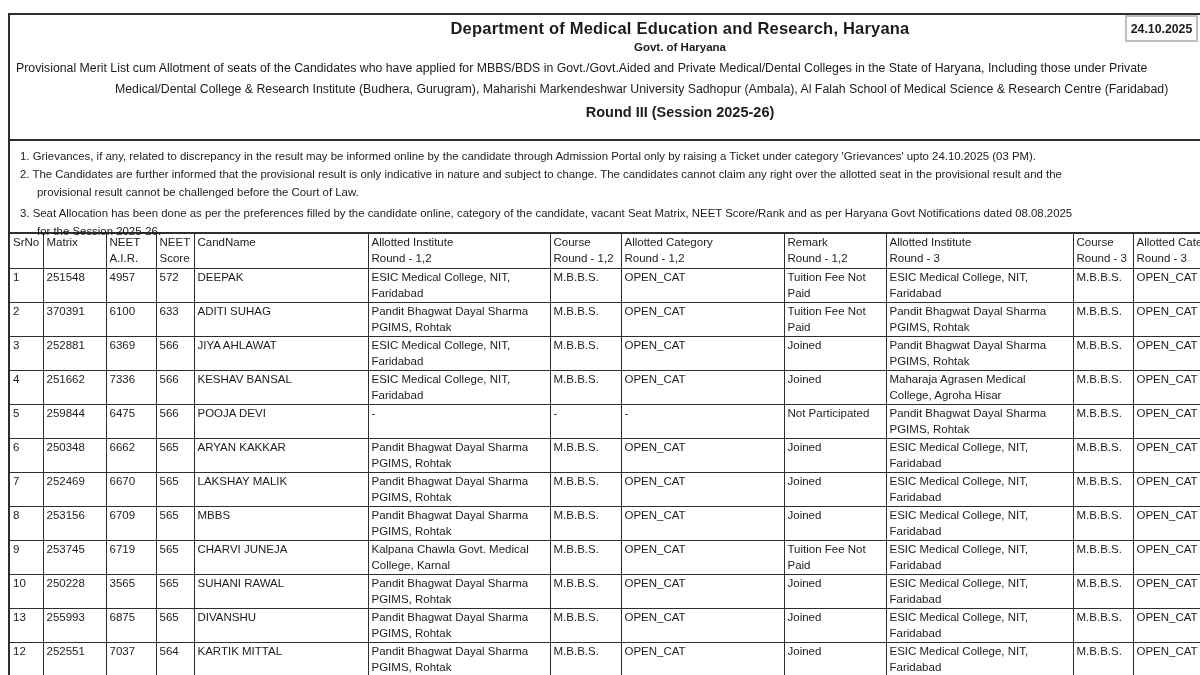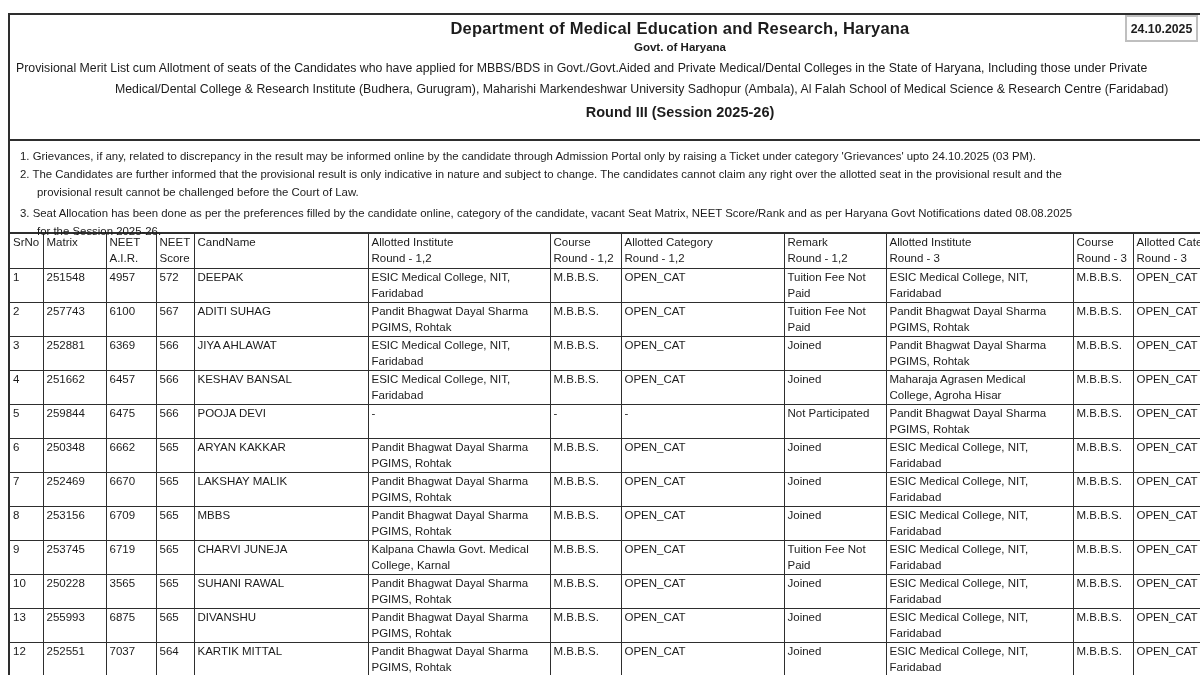--- a/index.html
+++ b/index.html
@@ -144,23 +144,23 @@
           <td class="">ESIC Medical College, NIT, Faridabad</td>
           <td class="">M.B.B.S.</td>
           <td class="">OPEN_CAT</td>
           <td class="">Tuition Fee Not Paid</td>
           <td class="">ESIC Medical College, NIT, Faridabad</td>
           <td class="">M.B.B.S.</td>
           <td class="">OPEN_CAT</td>
         </tr>
         <tr>
           <td class="al-c">2</td>
-          <td class="al-c">257743</td>
+          <td class="al-c">370391</td>
           <td class="al-c">6100</td>
-          <td class="">567</td>
+          <td class="">633</td>
           <td class="">ADITI SUHAG</td>
           <td class="">Pandit Bhagwat Dayal Sharma PGIMS, Rohtak</td>
           <td class="">M.B.B.S.</td>
           <td class="">OPEN_CAT</td>
           <td class="">Tuition Fee Not Paid</td>
           <td class="">Pandit Bhagwat Dayal Sharma PGIMS, Rohtak</td>
           <td class="">M.B.B.S.</td>
           <td class="">OPEN_CAT</td>
         </tr>
         <tr>
@@ -173,21 +173,21 @@
           <td class="">M.B.B.S.</td>
           <td class="">OPEN_CAT</td>
           <td class="">Joined</td>
           <td class="">Pandit Bhagwat Dayal Sharma PGIMS, Rohtak</td>
           <td class="">M.B.B.S.</td>
           <td class="">OPEN_CAT</td>
         </tr>
         <tr>
           <td class="al-c">4</td>
           <td class="al-c">251662</td>
-          <td class="al-c">6457</td>
+          <td class="al-c">7336</td>
           <td class="">566</td>
           <td class="">KESHAV BANSAL</td>
           <td class="">ESIC Medical College, NIT, Faridabad</td>
           <td class="">M.B.B.S.</td>
           <td class="">OPEN_CAT</td>
           <td class="">Joined</td>
           <td class="">Maharaja Agrasen Medical College, Agroha Hisar</td>
           <td class="">M.B.B.S.</td>
           <td class="">OPEN_CAT</td>
         </tr>

